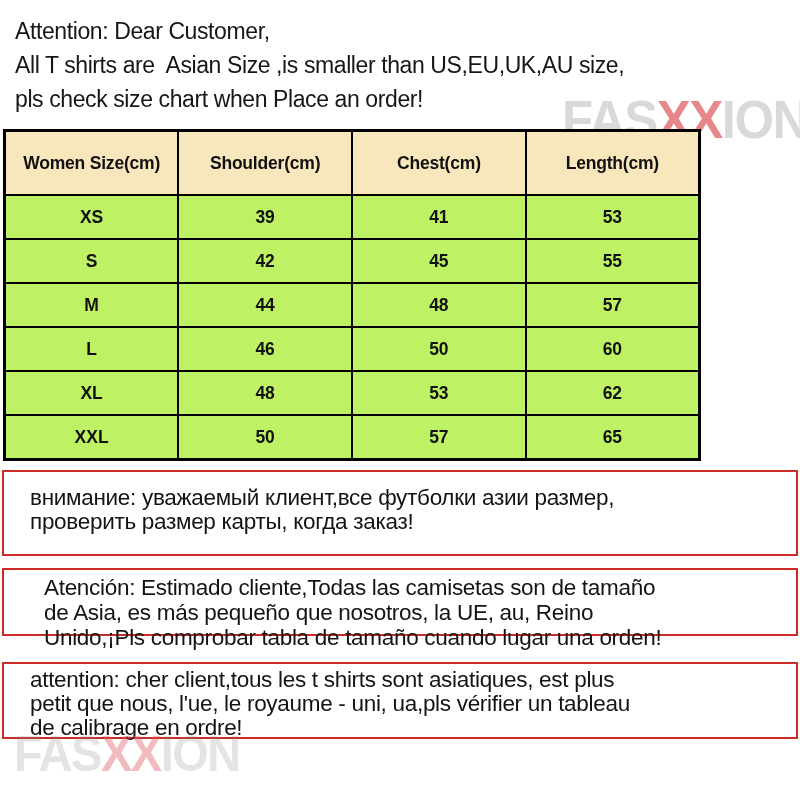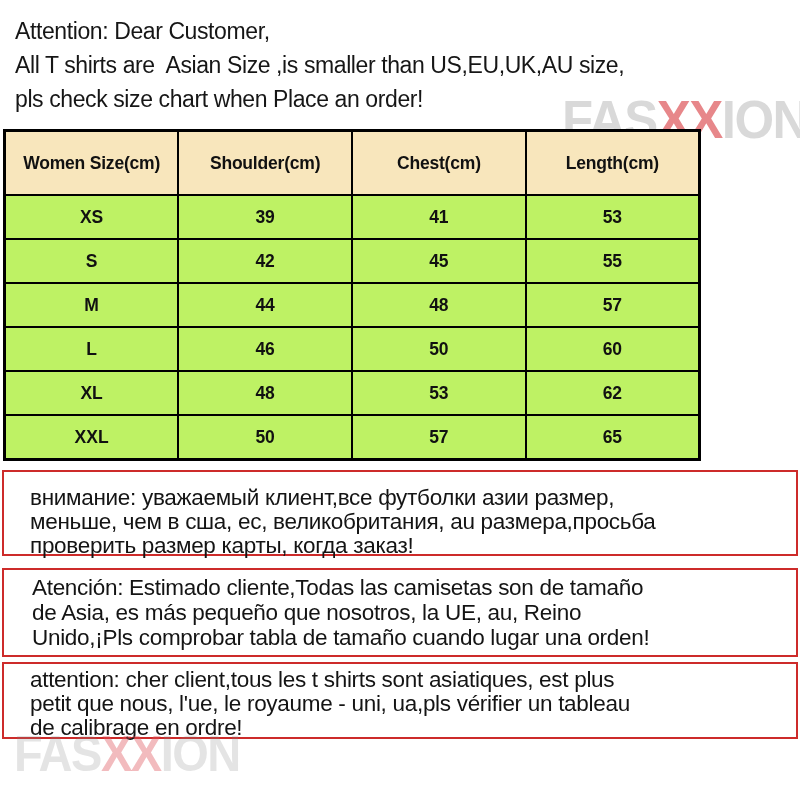--- a/index.html
+++ b/index.html
@@ -39,21 +39,21 @@
   .size-table th{height:60px;font-size:17.5px;background:#f8e6bc;letter-spacing:-0.2px;}
   .size-table td{height:40px;font-size:17.5px;}
   
   .notice-box{
     position:absolute;left:2px;width:796px;z-index:3;box-sizing:border-box;
     border:2px solid #cd2b2a;background:transparent;
     color:#141414;letter-spacing:-0.3px;
   }
   .notice-box .nb-line{white-space:pre;}
   .box-ru{top:470px;height:86px;padding:14px 8px 0 26px;font-size:22.5px;line-height:24px;}
-  .box-es{top:568px;height:89px;padding:5px 8px 0 28px;font-size:22.5px;line-height:25px;}
+  .box-es{top:568px;height:68px;padding:5px 8px 0 40px;font-size:22.5px;line-height:25px;}
   .box-fr{top:662px;height:77px;padding:4px 24px 0 26px;font-size:22.5px;line-height:24px;}
 </style>
 </head>
 <body>
 
 <div class="top-notice">
   <div class="tn-line">Attention: Dear Customer,</div>
   <div class="tn-line">All T shirts are  Asian Size ,is smaller than US,EU,UK,AU size,</div>
   <div class="tn-line">pls check size chart when Place an order!</div>
 </div>
@@ -106,21 +106,20 @@
       <td>XXL</td>
       <td>50</td>
       <td>57</td>
       <td>65</td>
     </tr>
   </tbody>
 </table>
 
 <div class="notice-box box-ru">
   <div class="nb-line">внимание: уважаемый клиент,все футболки азии размер,</div>
-  <div class="nb-line">меньше, чем в сша, ес, великобритания, au размера,просьба</div>
   <div class="nb-line">проверить размер карты, когда заказ!</div>
 </div>
 
 <div class="notice-box box-es">
   <div class="nb-line">Atención: Estimado cliente,Todas las camisetas son de tamaño</div>
   <div class="nb-line">de Asia, es más pequeño que nosotros, la UE, au, Reino</div>
   <div class="nb-line">Unido,¡Pls comprobar tabla de tamaño cuando lugar una orden!</div>
 </div>
 
 <div class="notice-box box-fr">

